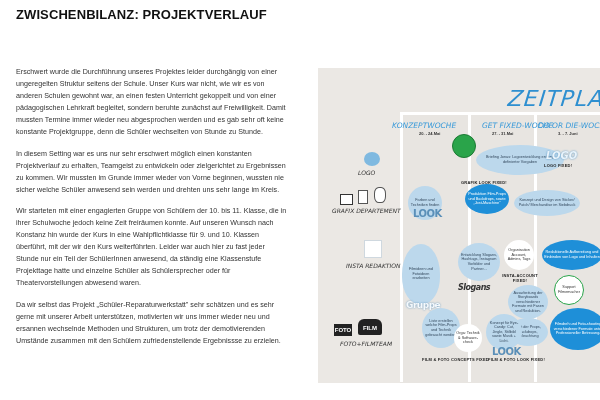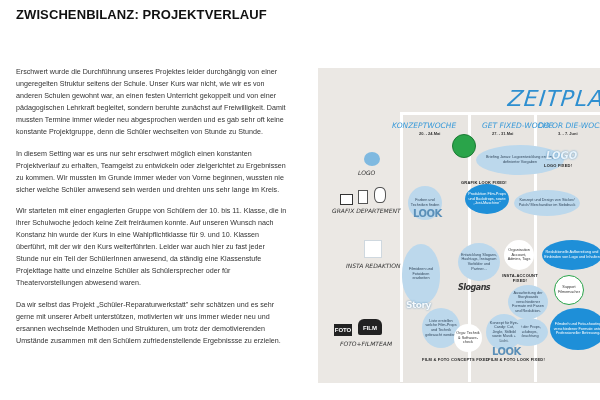--- a/index.html
+++ b/index.html
@@ -79,21 +79,21 @@
   <div class="logo-word" style="left:228px;top:82px;font-size:10px;color:#eaf4fb;text-shadow:0 0 2px #4b8fc0;">LOGO</div>
   <div class="fixed" style="left:226px;top:95px">LOGO FIXED!</div>
 
   <div class="fixed" style="left:143px;top:112px">GRAFIK LOOK FIXED!</div>
   <div class="bubble b-light" style="left:90px;top:118px;width:34px;height:34px;">Farben und Techniken finden</div>
   <div class="look" style="left:95px;top:140px;">LOOK</div>
   <div class="bubble b-blue" style="left:147px;top:116px;width:44px;height:30px;">Produktion Film-Props und Backdrops, sowie „Jost-Maschine"</div>
   <div class="bubble b-light" style="left:196px;top:122px;width:66px;height:26px;">Konzept und Design von Sticker/ Patch/ Merchandise im Siebdruck</div>
 
   <div class="bubble b-light" style="left:84px;top:176px;width:38px;height:60px;border-radius:50% 50% 45% 45%;">Filmideen und Fotoideen erarbeiten</div>
-  <div class="look" style="left:88px;top:232px;font-size:9px;color:#f5f9fc;text-shadow:0 0 2px #5a8fb8;">Story</div>
+  <div class="look" style="left:88px;top:232px;font-size:9px;color:#f5f9fc;text-shadow:0 0 2px #5a8fb8;">Gruppe</div>
   <div class="bubble b-light" style="left:140px;top:175px;width:42px;height:38px;">Entwicklung Slogans, Hashtags, Instagram Vorbilder und Partner...</div>
   <div class="look" style="left:140px;top:208px;font-size:8px;font-style:italic;color:#333;margin-top:7px;">Slogans</div>
   <div class="bubble b-white" style="left:186px;top:172px;width:30px;height:30px;">Organisation Account, Admins, Tags</div>
   <div class="fixed" style="left:184px;top:205px;width:36px;white-space:normal;text-align:center;line-height:5px;">INSTA-ACCOUNT FIXED!</div>
   <div class="bubble b-blue" style="left:224px;top:172px;width:60px;height:30px;">Redaktionelle Aufbereitung und Einbinden von Logo und Inhalten</div>
   <div class="bubble b-ring" style="left:236px;top:207px;width:30px;height:30px;">Support Filmemacher</div>
 
   <div class="bubble b-light" style="left:190px;top:217px;width:40px;height:34px;">Ausarbeitung der Storyboards verschiedener Formate mit Fasen und Redaktion.</div>
   <div class="bubble b-light" style="left:190px;top:250px;width:40px;height:28px;">Test der Props, Backdrops, Beleuchtung</div>
   <div class="bubble b-light" style="left:104px;top:240px;width:38px;height:40px;">Liste erstellen welche Film-Props und Technik gebraucht werden.</div>

